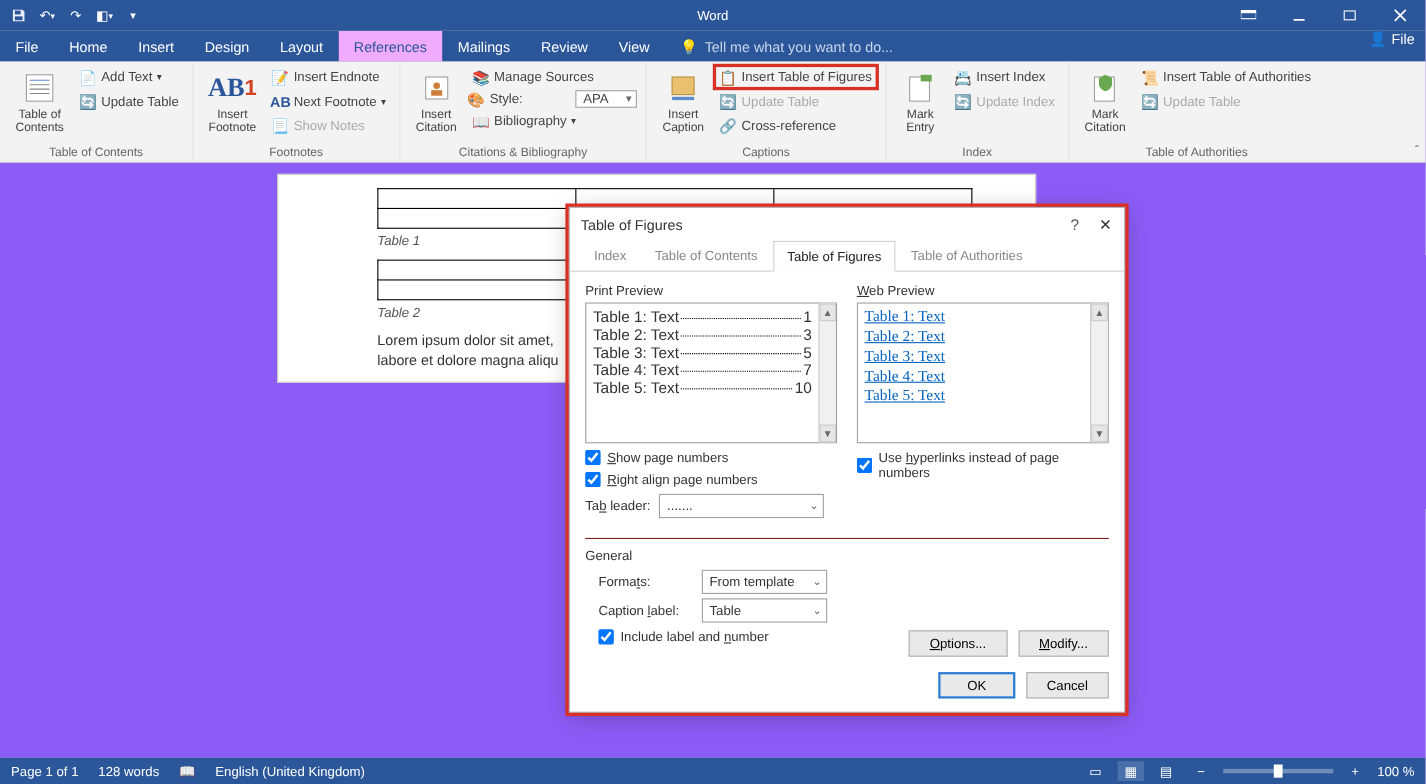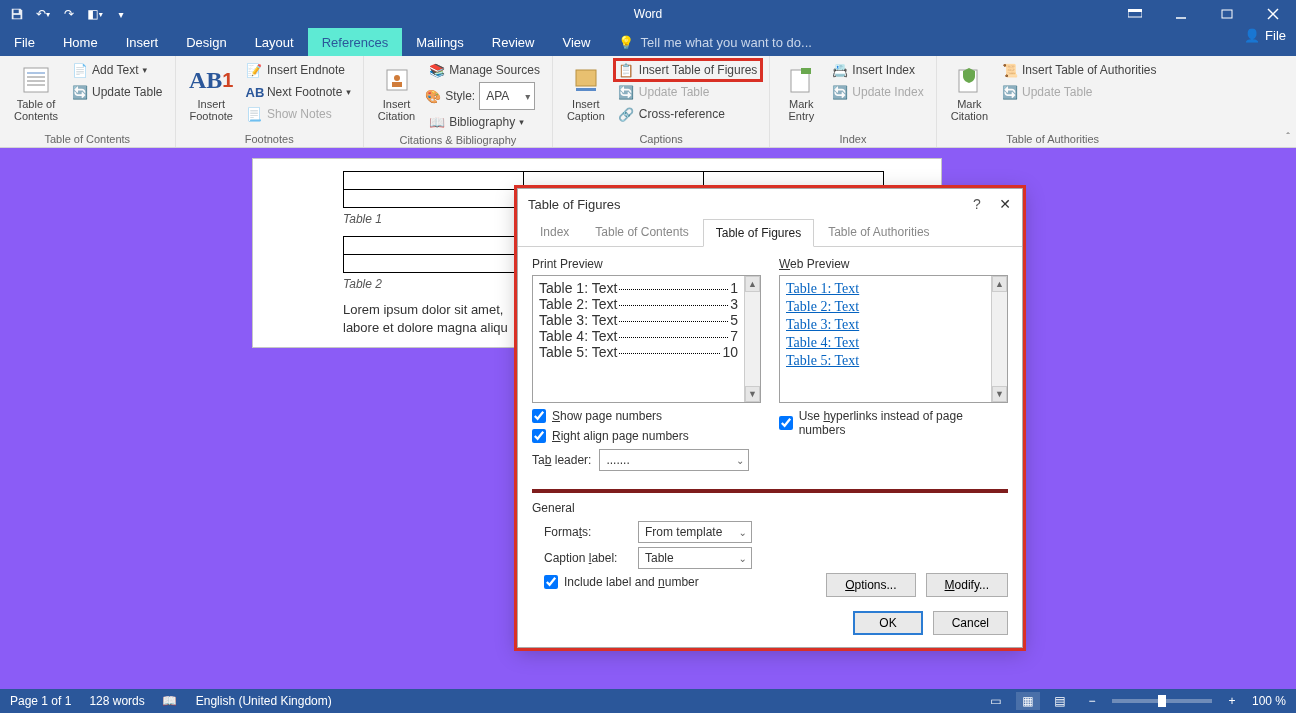--- a/index.html
+++ b/index.html
@@ -9,21 +9,21 @@
 .titlebar { background: #2b579a; height: 28px; display: flex; align-items: center; color: #fff; font-size: 12px; position: relative; }
 .qat { display: flex; gap: 4px; padding: 0 6px; }
 .qat-btn { width: 22px; height: 22px; display: flex; align-items: center; justify-content: center; cursor: pointer; color:#fff; }
 .title-center { position: absolute; left: 50%; transform: translateX(-50%); font-size: 12px; }
 .win-controls { position: absolute; right: 0; display: flex; }
 .win-btn { width: 46px; height: 28px; display: flex; align-items: center; justify-content: center; cursor: pointer; }
 
 
 .menubar { background: #2b579a; height: 28px; display: flex; align-items: stretch; color:#fff; font-size: 13px; }
 .menu-tab { padding: 0 14px; display: flex; align-items: center; cursor: pointer; }
-.menu-tab.active { background: #5eead4; color: #2b579a; }
+.menu-tab.active { background: #f0abfc; color: #2b579a; }
 .tell-me { display:flex; align-items:center; gap:6px; color:#c9d6ea; }
 .share { position:absolute; right:10px; display:flex; align-items:center; gap:4px; cursor:pointer; }
 
 
 .ribbon { background: #f3f3f3; height: 92px; border-bottom: 1px solid #d4d4d4; display:flex; position: relative; }
 .group { border-right: 1px solid #e1e1e1; padding: 4px 8px 2px; display: flex; flex-direction: column; }
 .group-body { flex: 1; display: flex; gap: 4px; }
 .group-label { text-align: center; font-size: 11px; color:#666; padding-top: 2px; }
 .big-btn { display:flex; flex-direction:column; align-items:center; justify-content:flex-start; padding:4px 6px; cursor:pointer; font-size:11px; color:#444; min-width:46px; }
 .big-icon { width:32px; height:32px; margin-bottom:2px; display:flex; align-items:center; justify-content:center; font-size:24px; }
@@ -221,21 +221,21 @@
 Citation</span>
       </div>
       <div class="stack">
         <div class="small-btn">
             <span class="small-icon">📚</span>
             <span>Manage Sources</span>
           </div>
         <div class="style-row">
           <span class="small-icon">🎨</span>
           <span>Style:</span>
-          <div class="combo" style="min-width:56px;height:28px;">
+          <div class="combo" style="min-width:56px;height:16px;margin-left:44px;">
               <span>APA</span>
               <span class="caret">▾</span>
             </div>
         </div>
         <div class="small-btn">
             <span class="small-icon">📖</span>
             <span>Bibliography</span>
             <span style="font-size:9px;">▾</span>
           </div>
       </div>
@@ -443,21 +443,21 @@
             <div class="scroll-btn" style="position:absolute;bottom:0;width:100%;">▼</div>
           </div>
         </div>
         <label class="chk">
             <input type="checkbox" checked="" style="">
             <span>Use <span class="u">h</span>yperlinks instead of page numbers</span>
           </label>
       </div>
     </div>
 
-    <div class="section-label" style="border-top:4px solid #7f1d1d;padding-top:8px;">General</div>
+    <div class="section-label" style="border-top:1px solid #7f1d1d;padding-top:8px;">General</div>
     <div style="padding-left:12px;">
       <div class="field-row">
         <span class="field-label">Forma<span class="u">t</span>s:</span>
         <div class="combo">
             <span>From template</span>
             <span class="caret">⌄</span>
           </div>
       </div>
       <div class="field-row">
         <span class="field-label">Caption <span class="u">l</span>abel:</span>

